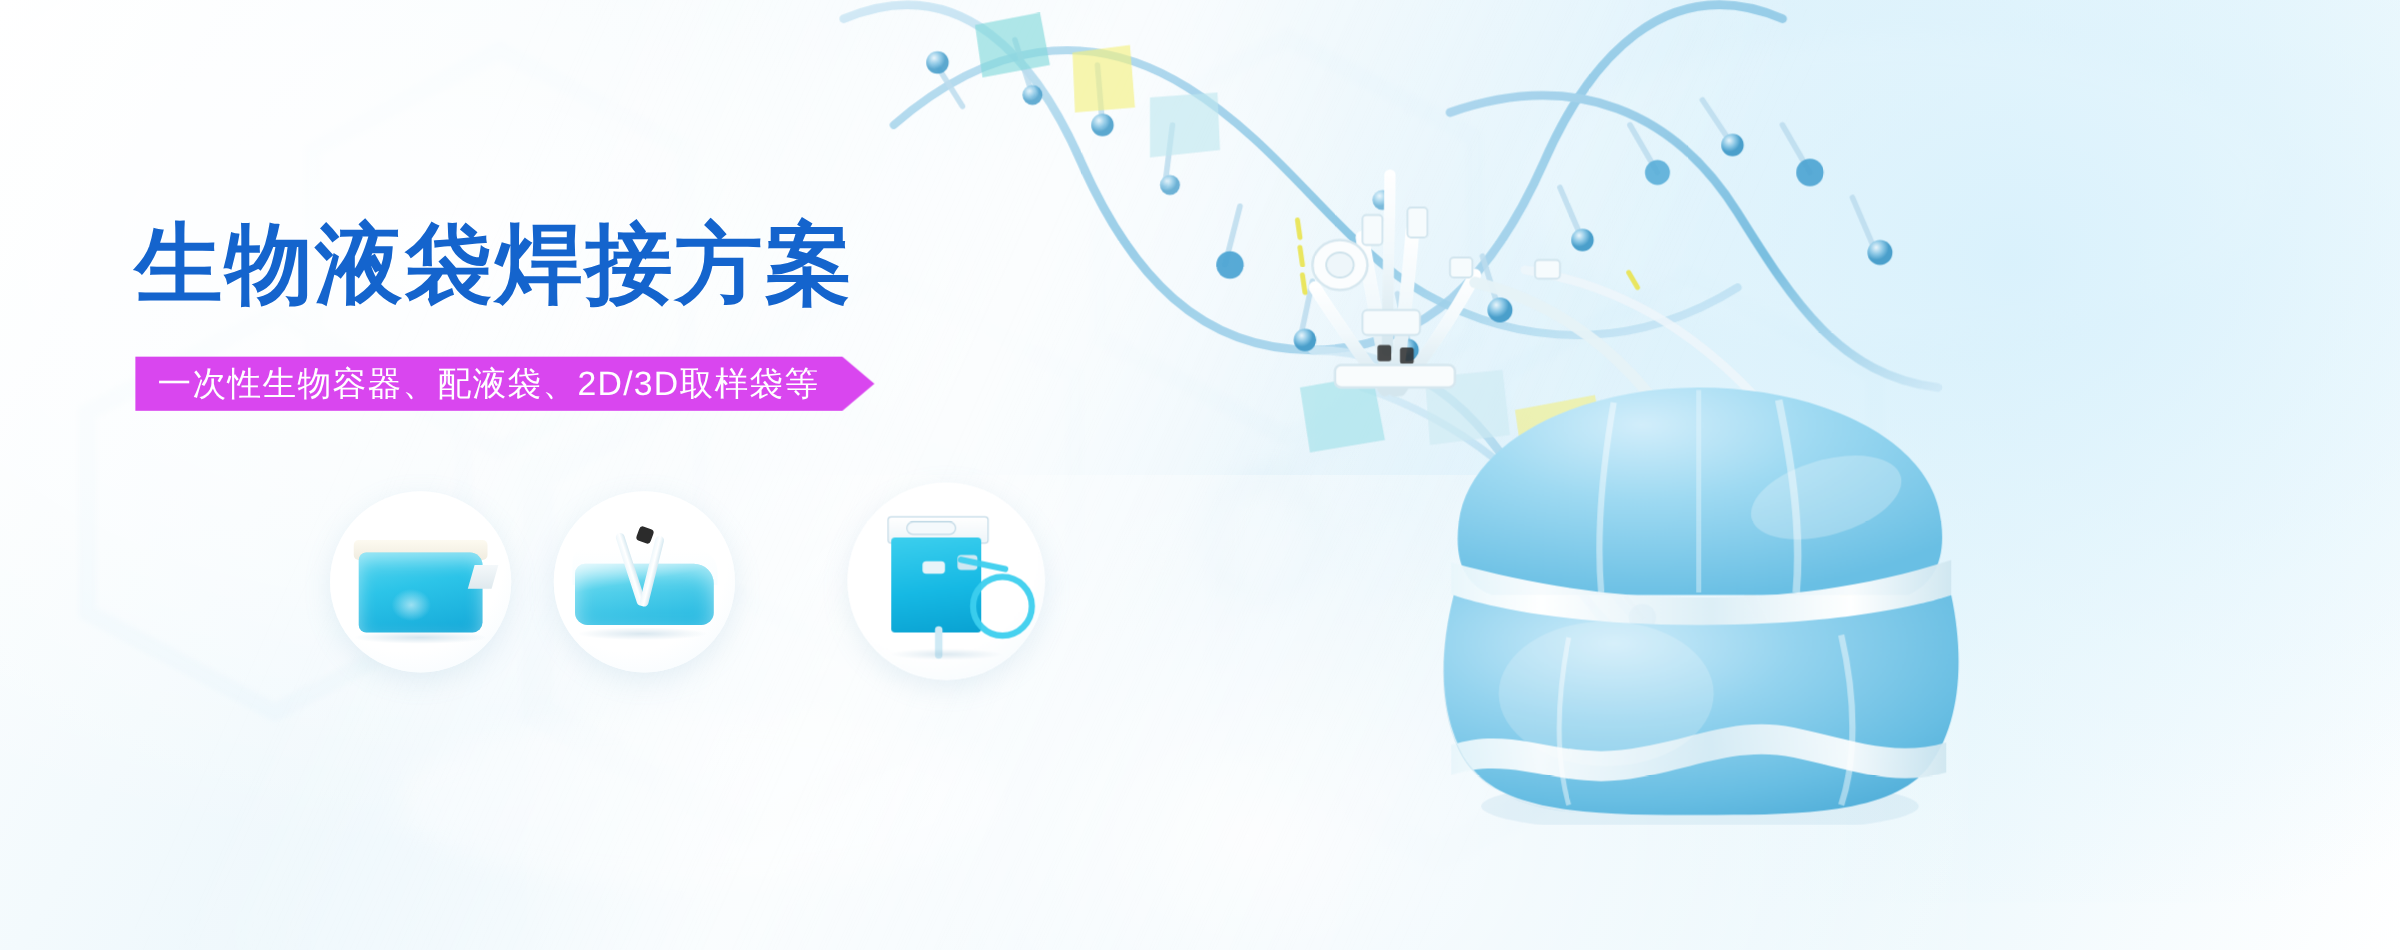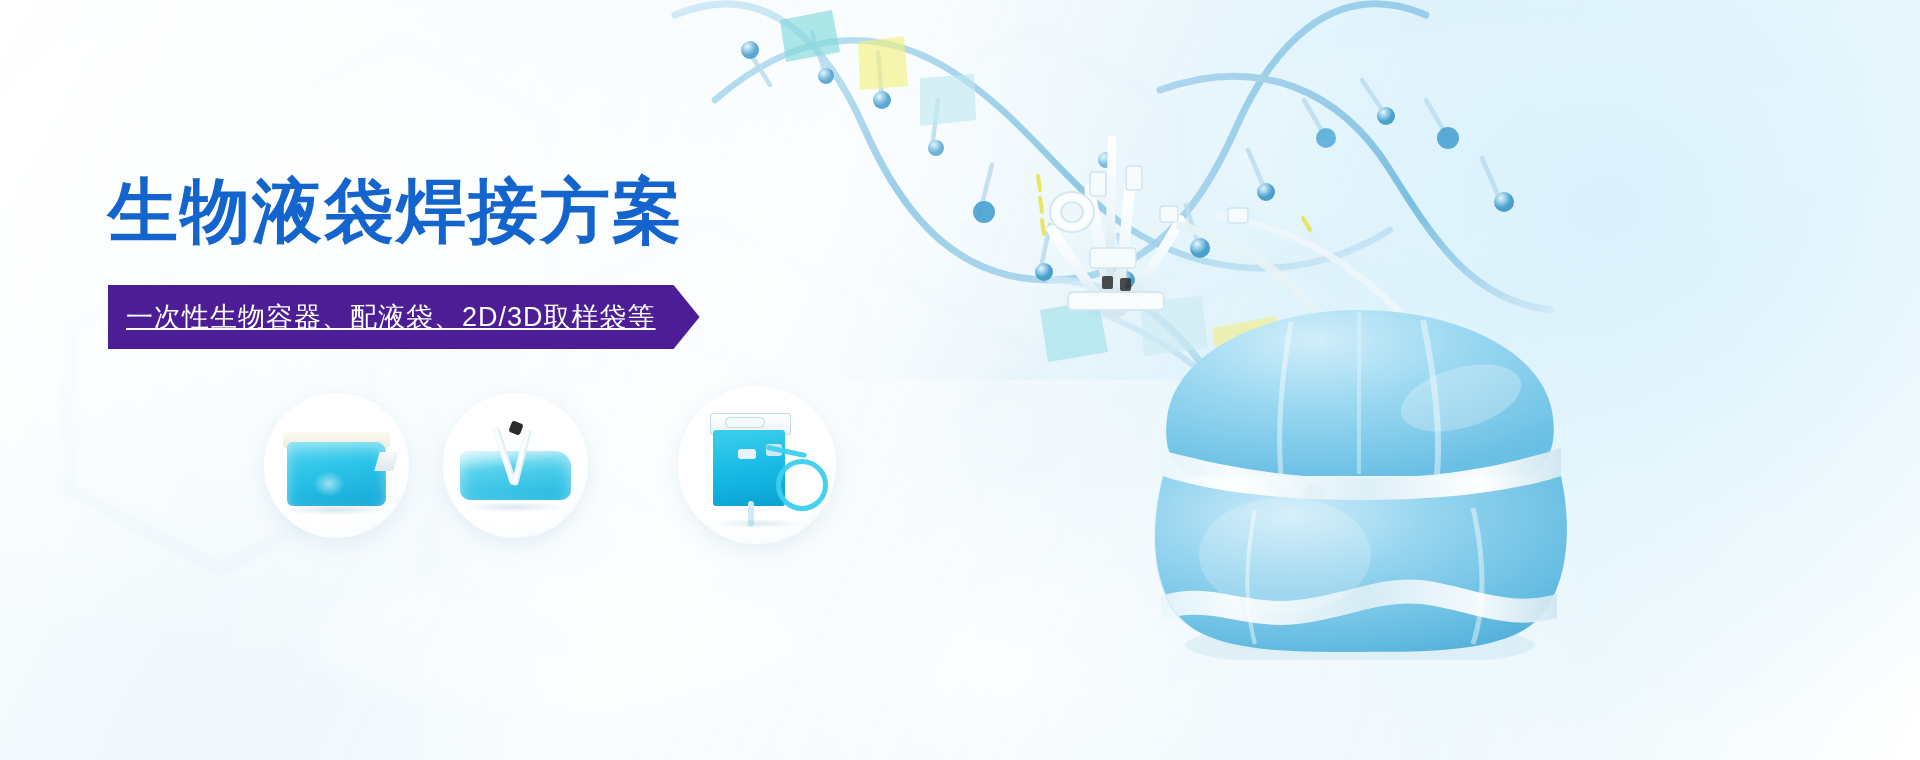--- a/index.html
+++ b/index.html
@@ -51,31 +51,30 @@
     font-weight:bold;
     color:#1464cd;
     letter-spacing:2px;
     white-space:nowrap;
     text-shadow:0 2px 5px rgba(255,255,255,.75);
   }
 
   
   .subbar{
     position:absolute;left:108px;top:285px;
-    height:64px;
+    height:44px;
     display:flex;align-items:center;
     padding:0 44px 0 18px;
-    background:#4c1d95;
+    background:#d946ef;
     color:#ffffff;
     font-size:27px;
     letter-spacing:1px;
     white-space:nowrap;
     clip-path:polygon(0 0, calc(100% - 26px) 0, 100% 50%, calc(100% - 26px) 100%, 0 100%);
     box-shadow:0 4px 14px rgba(47,128,237,.22);
-    text-decoration:underline;
   }
 
   
   .circle{
     position:absolute;border-radius:50%;
     background:radial-gradient(circle at 42% 34%,#ffffff 0%,#ffffff 62%,#f6fbfe 86%,#eef7fc 100%);
     box-shadow:0 6px 22px rgba(120,170,200,.16);
     overflow:hidden;
   }
   .circle .inner{position:absolute;inset:0;}

